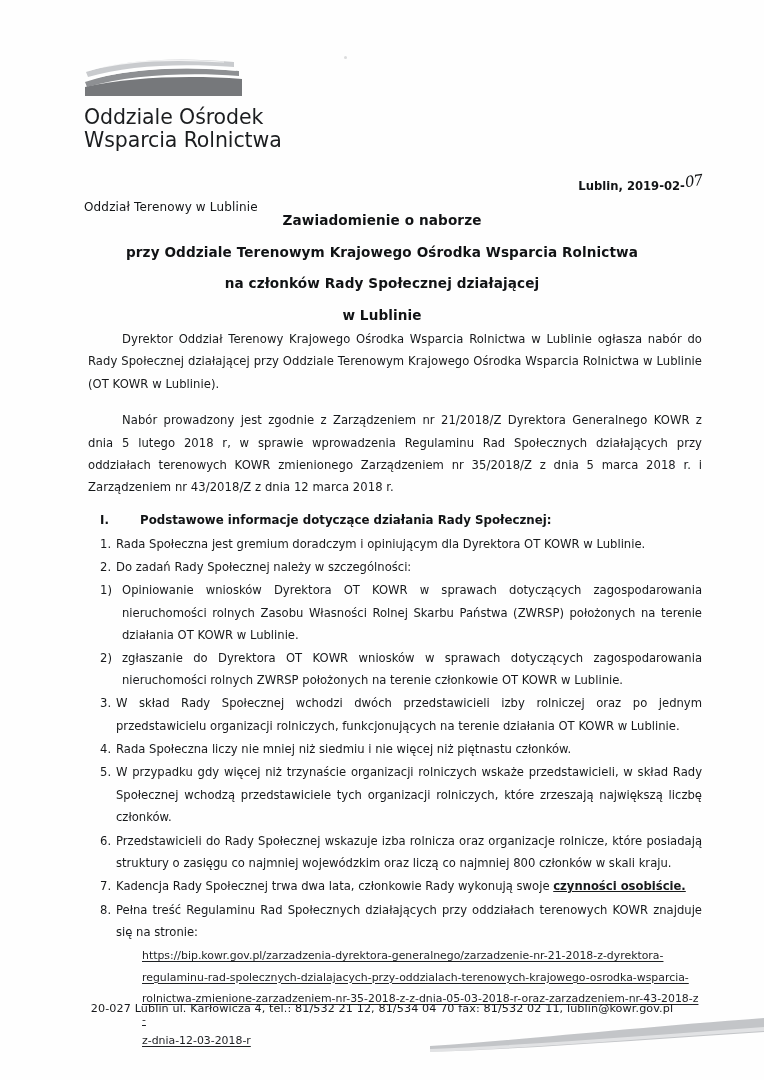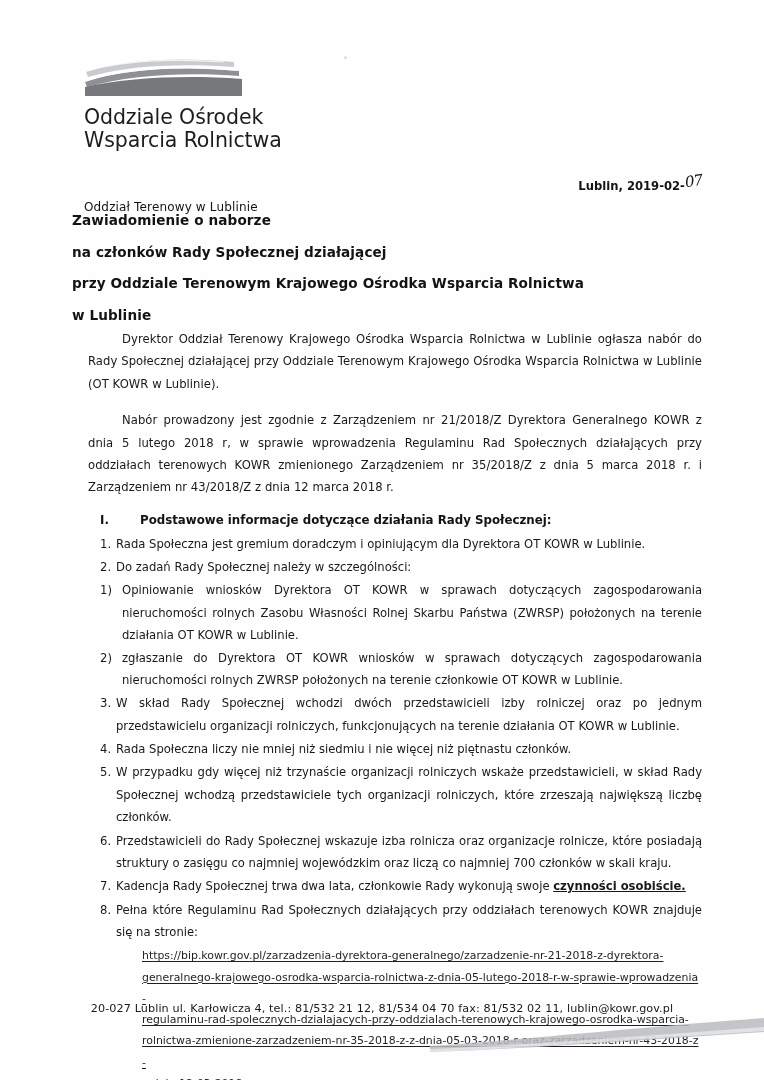--- a/index.html
+++ b/index.html
@@ -82,20 +82,21 @@
     display: inline-block;
     transform: rotate(-8deg);
   }
 
   
   .title-block {
     position: absolute;
     left: 72px;
     top: 214px;
     width: 620px;
+    text-align: center;
   }
   .title-block .tline {
     font-size: 13.6px;
     font-weight: bold;
     line-height: 1.0;
     color: #111315;
     margin-bottom: 18px;
     letter-spacing: 0.1px;
   }
   .title-block .tline:last-child { margin-bottom: 4px; }
@@ -250,22 +251,22 @@
   </div>
 
   <div class="branch">Oddział Terenowy w Lublinie</div>
 
   <div class="dateline">
     <span>Lublin, 2019-02-</span><span class="hand-date">07</span>
   </div>
 
   <div class="title-block">
     <div class="tline">Zawiadomienie o naborze</div>
+    <div class="tline">przy Oddziale Terenowym Krajowego Ośrodka Wsparcia Rolnictwa</div>
     <div class="tline">na członków Rady Społecznej działającej</div>
-    <div class="tline">przy Oddziale Terenowym Krajowego Ośrodka Wsparcia Rolnictwa</div>
     <div class="tline">w Lublinie</div>
   </div>
 
   <div class="body">
 
     <p class="para">Dyrektor Oddział Terenowy Krajowego Ośrodka Wsparcia Rolnictwa w Lublinie ogłasza nabór do Rady Społecznej działającej przy Oddziale Terenowym Krajowego Ośrodka Wsparcia Rolnictwa w Lublinie (OT KOWR w Lublinie).</p>
     <p class="para">Nabór prowadzony jest zgodnie z Zarządzeniem nr 21/2018/Z Dyrektora Generalnego KOWR z dnia 5 lutego 2018 r, w sprawie wprowadzenia Regulaminu Rad Społecznych działających przy oddziałach terenowych KOWR zmienionego Zarządzeniem nr 35/2018/Z z dnia 5 marca 2018 r. i Zarządzeniem nr 43/2018/Z z dnia 12 marca 2018 r.</p>
 
     <div class="section-head">
       <span class="rn">I.</span>
@@ -307,38 +308,37 @@
         <span class="txt">Rada Społeczna liczy nie mniej niż siedmiu i nie więcej niż piętnastu członków.</span>
       </li>
 
       <li>
         <span class="num">5.</span>
         <span class="txt">W przypadku gdy więcej niż trzynaście organizacji rolniczych wskaże przedstawicieli, w skład Rady Społecznej wchodzą przedstawiciele tych organizacji rolniczych, które zrzeszają największą liczbę członków.</span>
       </li>
 
       <li>
         <span class="num">6.</span>
-        <span class="txt">Przedstawicieli do Rady Społecznej wskazuje izba rolnicza oraz organizacje rolnicze, które posiadają struktury o zasięgu co najmniej wojewódzkim oraz liczą co najmniej 700 członków w skali kraju.</span>
+        <span class="txt">Przedstawicieli do Rady Społecznej wskazuje izba rolnicza oraz organizacje rolnicze, które posiadają struktury o zasięgu co najmniej wojewódzkim oraz liczą co najmniej 800 członków w skali kraju.</span>
       </li>
 
       <li>
         <span class="num">7.</span>
         <span class="txt"><span>Kadencja Rady Społecznej trwa dwa lata, członkowie Rady wykonują swoje </span><span class="bold-inline">czynności osobiście.</span></span>
       </li>
 
       <li>
         <span class="num">8.</span>
-        <span class="txt">Pełna które Regulaminu Rad Społecznych działających przy oddziałach terenowych KOWR znajduje się na stronie:</span>
+        <span class="txt">Pełna treść Regulaminu Rad Społecznych działających przy oddziałach terenowych KOWR znajduje się na stronie:</span>
       </li>
 
     </ol>
 
     <div class="urlblock">
       <span class="u">https://bip.kowr.gov.pl/zarzadzenia-dyrektora-generalnego/zarzadzenie-nr-21-2018-z-dyrektora-</span>
-      <span class="u">generalnego-krajowego-osrodka-wsparcia-rolnictwa-z-dnia-05-lutego-2018-r-w-sprawie-wprowadzenia-</span>
       <span class="u">regulaminu-rad-spolecznych-dzialajacych-przy-oddzialach-terenowych-krajowego-osrodka-wsparcia-</span>
       <span class="u">rolnictwa-zmienione-zarzadzeniem-nr-35-2018-z-z-dnia-05-03-2018-r-oraz-zarzadzeniem-nr-43-2018-z-</span>
       <span class="u">z-dnia-12-03-2018-r</span>
     </div>
 
   </div>
 
   <div class="footer">20-027 Lublin ul. Karłowicza 4, tel.: 81/532 21 12, 81/534 04 70 fax: 81/532 02 11, lublin@kowr.gov.pl</div>
 
   <div class="footer-wave">

